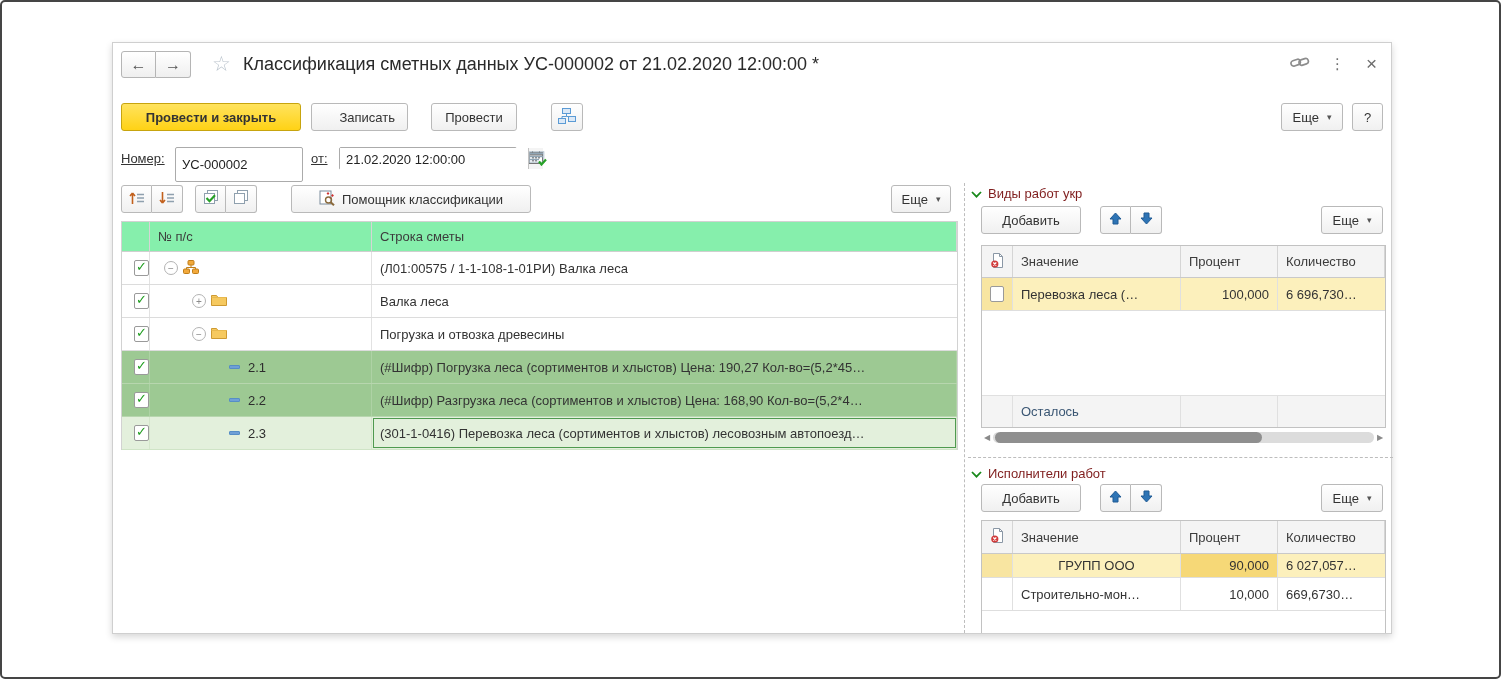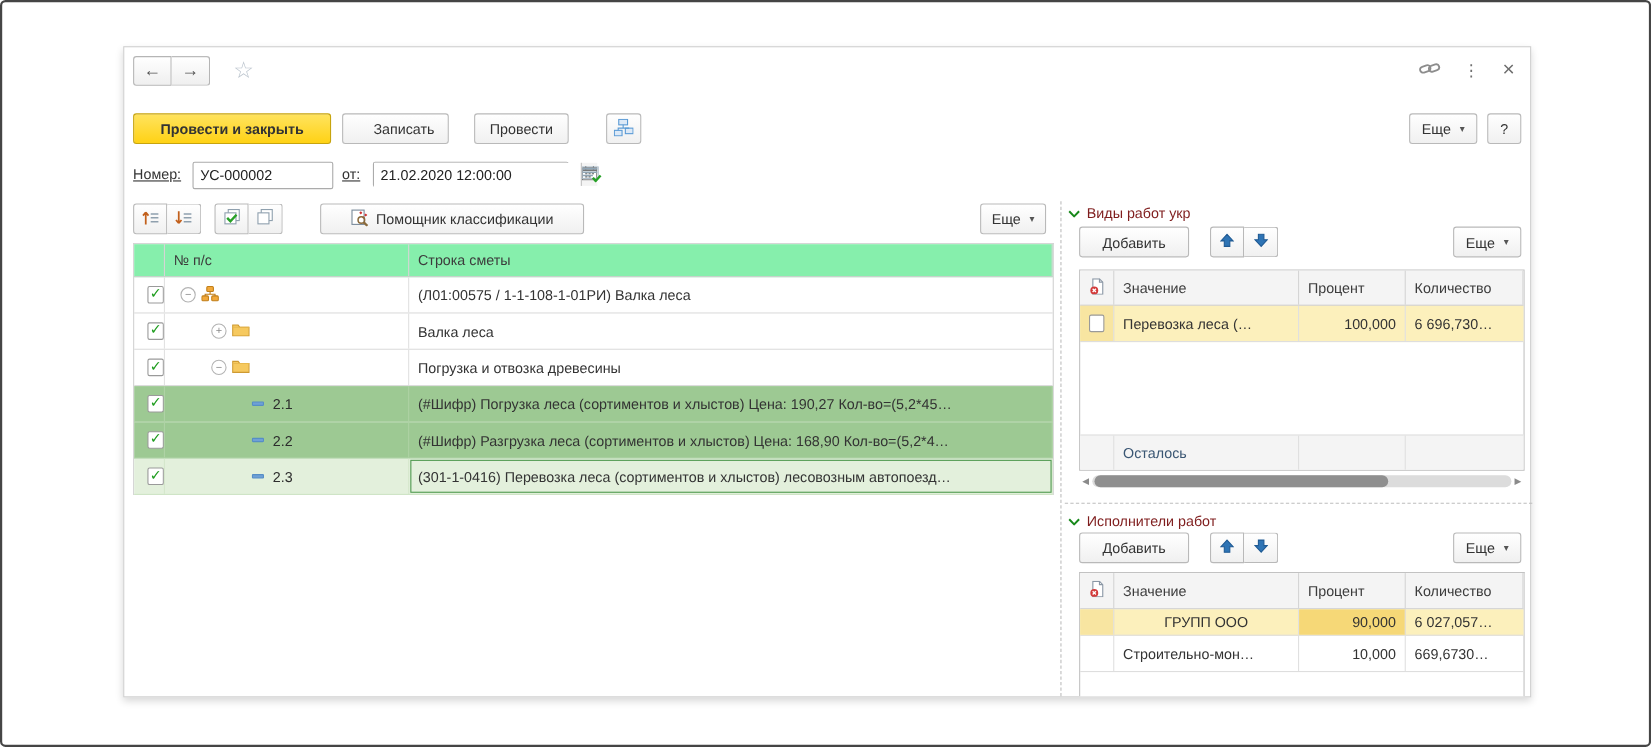--- a/index.html
+++ b/index.html
@@ -30,21 +30,21 @@
   .cmd-pc { position:absolute; left:8px; width:180px; }
   .cmd-w { position:absolute; left:198px; width:97px;justify-content:flex-end; }
   .cmd-p { position:absolute; left:318px; width:86px; }
   .cmd-struct { position:absolute; left:438px; }
   .cmd-more { position:absolute; right:48px; width:62px; }
   .cmd-help { position:absolute; right:8px; width:31px; }
 
   
   .fields { position:absolute; left:0; top:102px; right:0; height:28px; }
   .flabel { position:absolute; top:6px; color:#333;text-decoration:underline; }
-  .ftext { border:1px solid #ababab; border-radius:2px; height:25px; font-size:13px; padding:0 6px; color:#222; font-family:inherit; }
+  .ftext { border:1px solid #ababab; border-radius:2px; height:35px; font-size:13px; padding:0 6px; color:#222; font-family:inherit; }
   .num-label { left:8px; }
   .num-input { position:absolute; left:62px; top:2px; width:128px; }
   .date-label { left:198px; }
   .date-wrap { position:absolute; left:226px; top:2px; width:178px; height:23px; border:1px solid #ababab; border-radius:2px; display:flex; }
   .date-input { flex:1; border:none; height:23px; font-size:13px; padding:0 6px; font-family:inherit; color:#222; }
   .cal-btn { width:26px; border-left:1px solid #c2c2c2; background:#f4f4f4; display:flex; align-items:center; justify-content:center; }
   .reg-icon { position:absolute; left:416px; top:6px; }
 
   
   .ltoolbar { position:absolute; left:0; top:142px; width:845px; height:30px; }
@@ -110,20 +110,21 @@
 
   <div class="nav-group">
     <div class="nav-btn back">
           <span>←</span>
         </div>
     <div class="nav-btn fwd">
           <span>→</span>
         </div>
   </div>
   <div class="star"><span>☆</span></div>
+  <div class="title">Классификация сметных данных УС-000002 от 21.02.2020 12:00:00 *</div>
   <div class="title-icons">
     <span>
       <svg width="20" height="15" viewBox="0 0 20 15">
             <g fill="none" stroke="#8d8d8d" stroke-width="1.7">
               <rect x="1" y="5" width="9.5" height="5.5" rx="2.7" transform="rotate(-18 5.5 8)"></rect>
               <rect x="9" y="4" width="9.5" height="5.5" rx="2.7" transform="rotate(-18 14 7)"></rect>
             </g>
           </svg>
     </span>
     <span class="dots">⋮</span>

